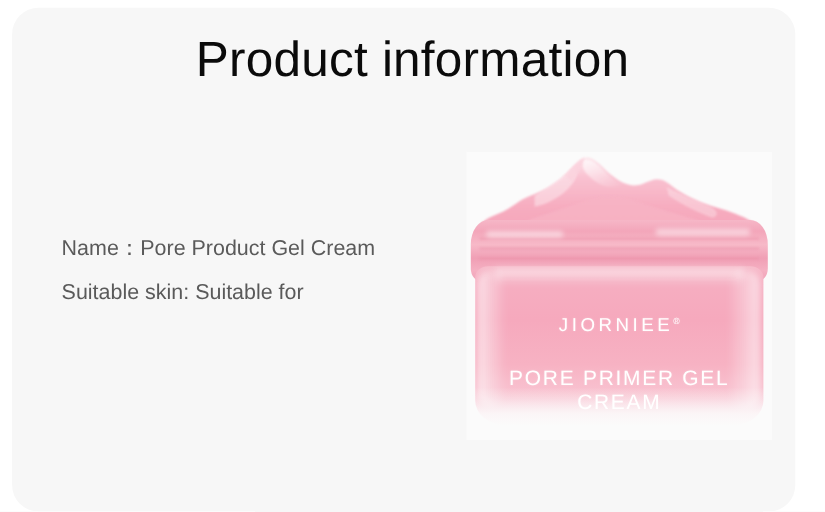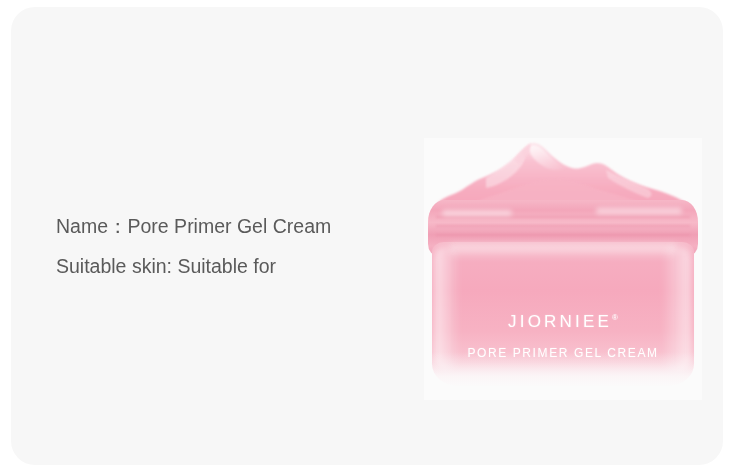--- a/index.html
+++ b/index.html
@@ -182,50 +182,50 @@
     position: absolute;
     left: 0;
     top: 148px;
     width: 278px;
     text-align: center;
     font-size: 17px;
     letter-spacing: 3.2px;
     color: #ffffff;
     font-weight: 400;
     text-shadow: 0 0 2px rgba(255,255,255,0.35);
-    margin-top: 26px;
   }
   .brand .reg {
     font-size: 8px;
     vertical-align: super;
     letter-spacing: 0;
   }
   .product-name {
     position: absolute;
     left: 0;
-    top: 208px;
+    top: 196px;
     width: 278px;
     text-align: center;
-    font-size: 12px;
+    font-size: 19px;
     letter-spacing: 1.6px;
     color: #ffffff;
     font-weight: 400;
     text-shadow: 0 0 2px rgba(255,255,255,0.3);
   }
 </style>
 </head>
 <body>
 
 <div id="canvas">
 
   <div id="card"></div>
 
+  <div id="title">Product information</div>
 
   <div id="specs">
-    <div class="spec-line">Name：Pore Primer Gel Cream</div>
+    <div class="spec-line">Name：Pore Product Gel Cream</div>
     <div class="spec-line">Suitable skin: Suitable for</div>
   </div>
 
   <div id="product">
     <div class="photo-bg"></div>
 
     <div class="gel">
       <svg width="268" height="86" viewBox="0 0 268 86" xmlns="http://www.w3.org/2000/svg">
         <defs>
           <linearGradient id="gelGrad" x1="0" y1="0" x2="0" y2="1">

